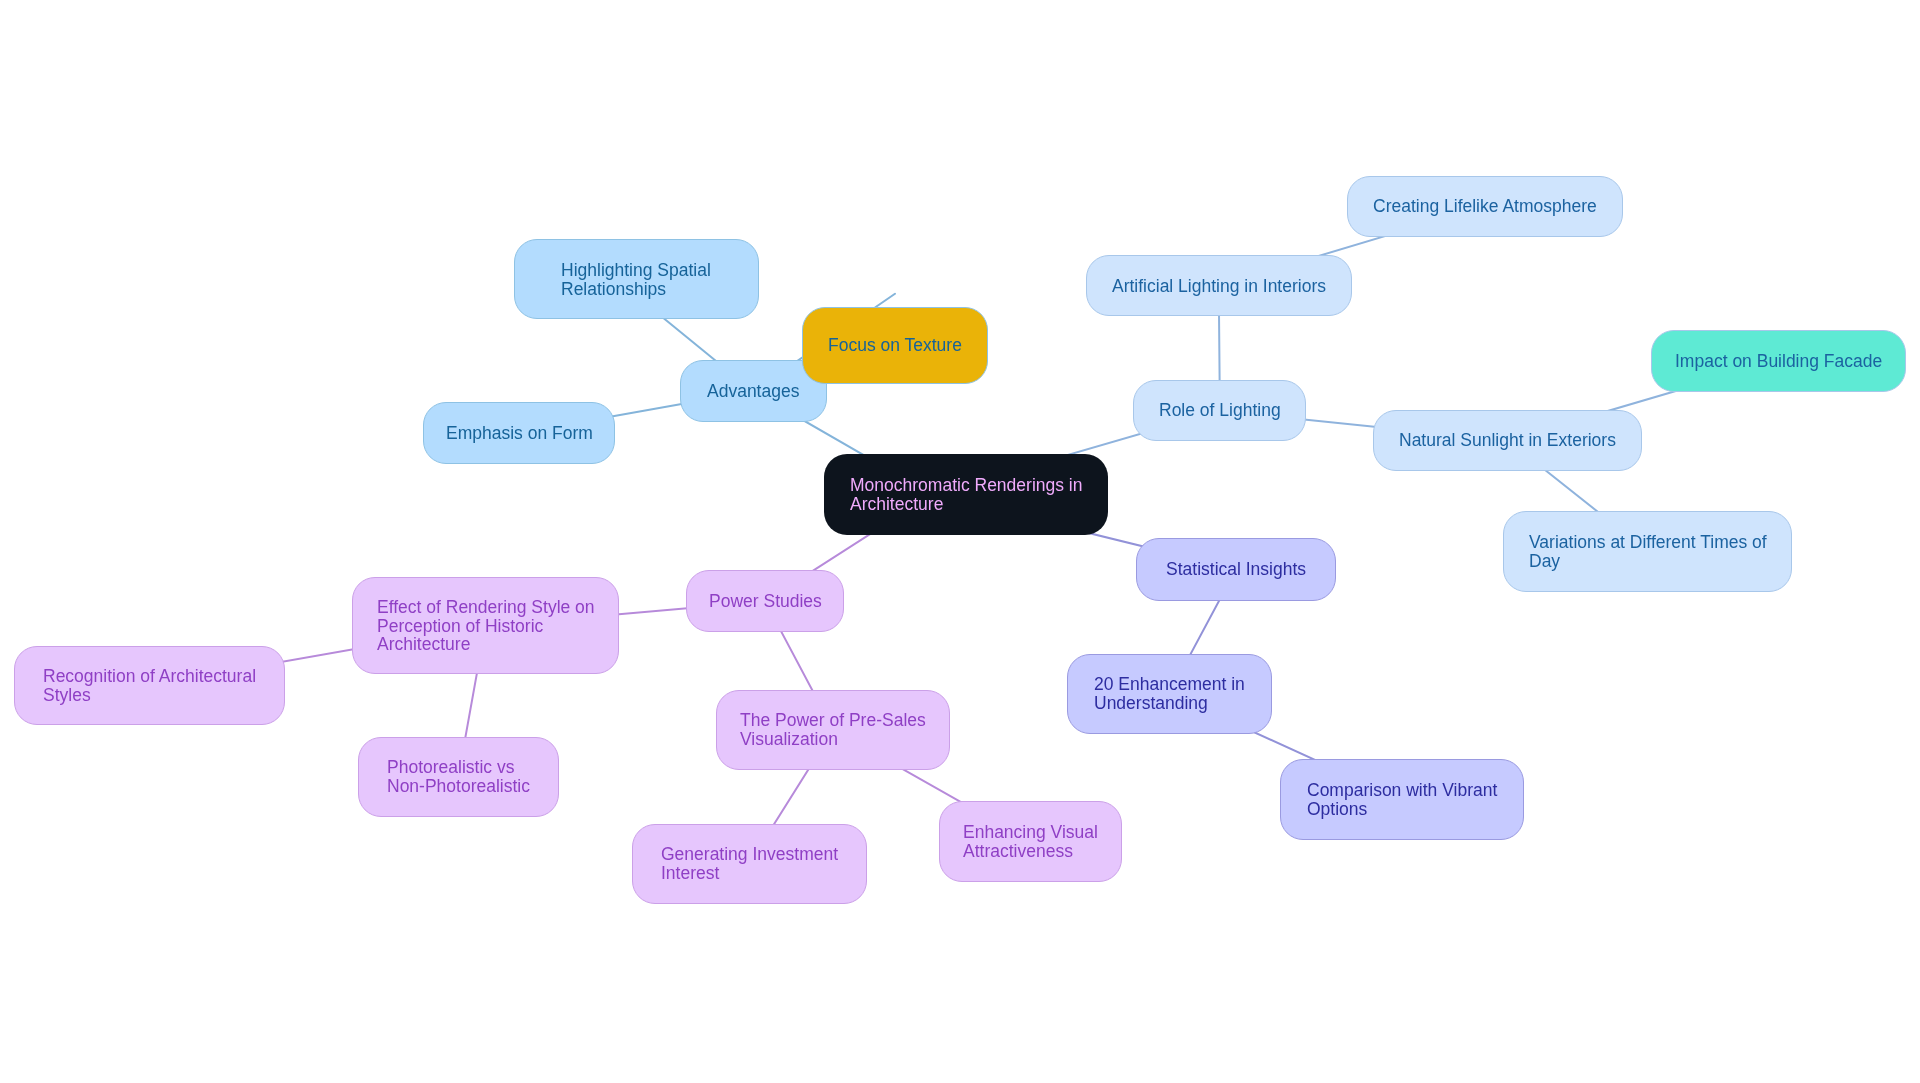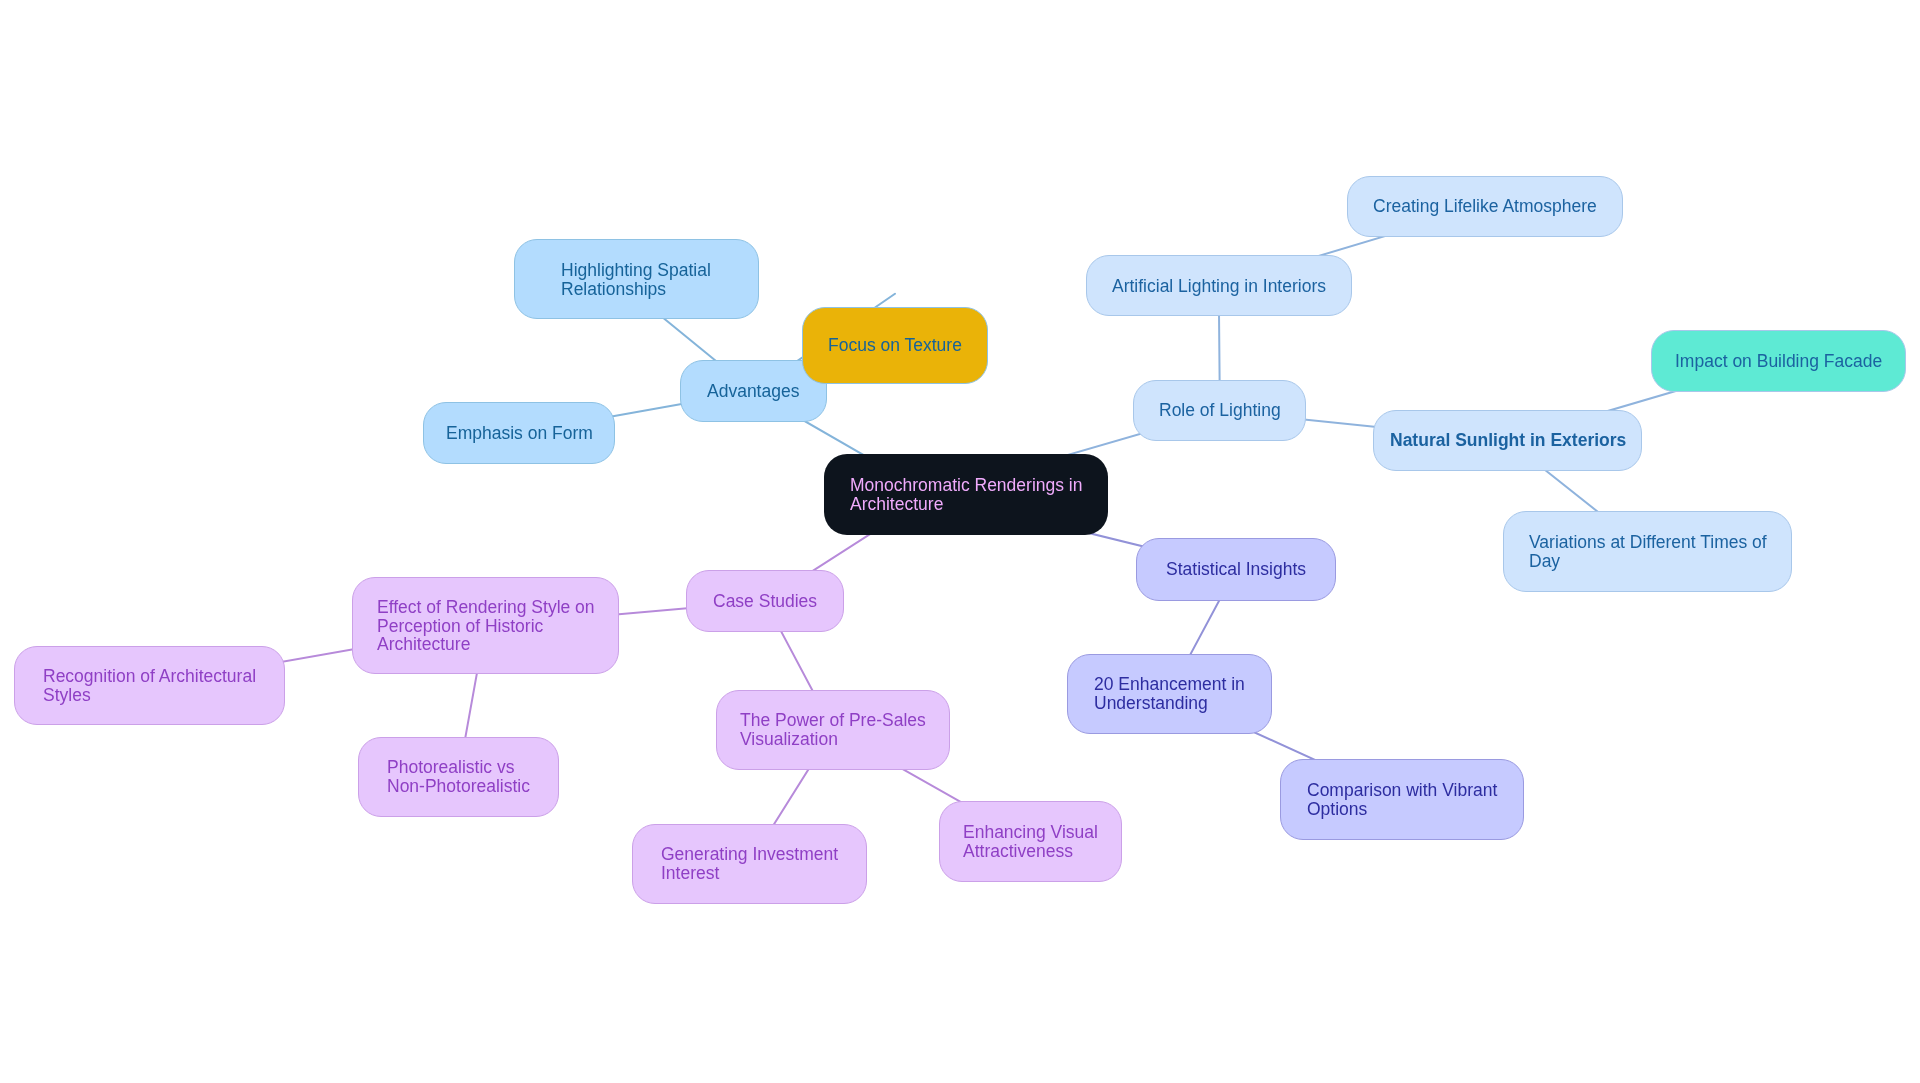--- a/index.html
+++ b/index.html
@@ -62,21 +62,21 @@
       </div>
     <div class="node" style="left: 1133.4px; top: 380.1px; width: 173px; height: 61.3px; background: rgb(207, 228, 253); border-color: rgb(168, 199, 234); color: rgb(27, 98, 160);">
         <span class="node-label">Role of Lighting</span>
       </div>
     <div class="node" style="left: 1085.8px; top: 255.4px; width: 265.9px; height: 61px; background: rgb(207, 228, 253); border-color: rgb(168, 199, 234); color: rgb(27, 98, 160);">
         <span class="node-label">Artificial Lighting in Interiors</span>
       </div>
     <div class="node" style="left: 1347px; top: 175.7px; width: 275.7px; height: 60.9px; background: rgb(207, 228, 253); border-color: rgb(168, 199, 234); color: rgb(27, 98, 160);">
         <span class="node-label">Creating Lifelike Atmosphere</span>
       </div>
-    <div class="node" style="left: 1373.4px; top: 409.7px; width: 269px; height: 61.4px; background: rgb(207, 228, 253); border-color: rgb(168, 199, 234); color: rgb(27, 98, 160); font-weight: bold;">
+    <div class="node" style="left: 1373.4px; top: 409.7px; width: 269px; height: 61.4px; background: rgb(207, 228, 253); border-color: rgb(168, 199, 234); color: rgb(27, 98, 160);">
         <span class="node-label">Natural Sunlight in Exteriors</span>
       </div>
     <div class="node" style="left: 1651.2px; top: 329.8px; width: 254.7px; height: 62px; background: #5eead4; border-color: rgb(168, 199, 234); color: rgb(27, 98, 160);">
         <span class="node-label">Impact on Building Facade</span>
       </div>
     <div class="node" style="left: 1503.3px; top: 511px; width: 289px; height: 81px; background: rgb(207, 228, 253); border-color: rgb(168, 199, 234); color: rgb(27, 98, 160);">
         <span class="node-label">Variations at Different Times of
 Day</span>
       </div>
     <div class="node" style="left: 1136.3px; top: 537.8px; width: 199.3px; height: 62.8px; background: rgb(198, 202, 255); border-color: rgb(154, 154, 224); color: rgb(45, 45, 160);">
@@ -84,21 +84,21 @@
       </div>
     <div class="node" style="left: 1066.9px; top: 653.5px; width: 205px; height: 80.3px; background: rgb(198, 202, 255); border-color: rgb(154, 154, 224); color: rgb(45, 45, 160);">
         <span class="node-label">20 Enhancement in
 Understanding</span>
       </div>
     <div class="node" style="left: 1280.3px; top: 759.4px; width: 243.7px; height: 80.4px; background: rgb(198, 202, 255); border-color: rgb(154, 154, 224); color: rgb(45, 45, 160);">
         <span class="node-label">Comparison with Vibrant
 Options</span>
       </div>
     <div class="node" style="left: 686px; top: 570.4px; width: 158.4px; height: 61.9px; background: rgb(230, 198, 253); border-color: rgb(203, 160, 232); color: rgb(143, 63, 197);">
-        <span class="node-label">Case Studies</span>
+        <span class="node-label">Power Studies</span>
       </div>
     <div class="node" style="left: 351.7px; top: 577.3px; width: 267.5px; height: 97.2px; background: rgb(230, 198, 253); border-color: rgb(203, 160, 232); color: rgb(143, 63, 197);">
         <span class="node-label">Effect of Rendering Style on
 Perception of Historic
 Architecture</span>
       </div>
     <div class="node" style="left: 14.4px; top: 645.6px; width: 270.8px; height: 79.2px; background: rgb(230, 198, 253); border-color: rgb(203, 160, 232); color: rgb(143, 63, 197);">
         <span class="node-label">Recognition of Architectural
 Styles</span>
       </div>

